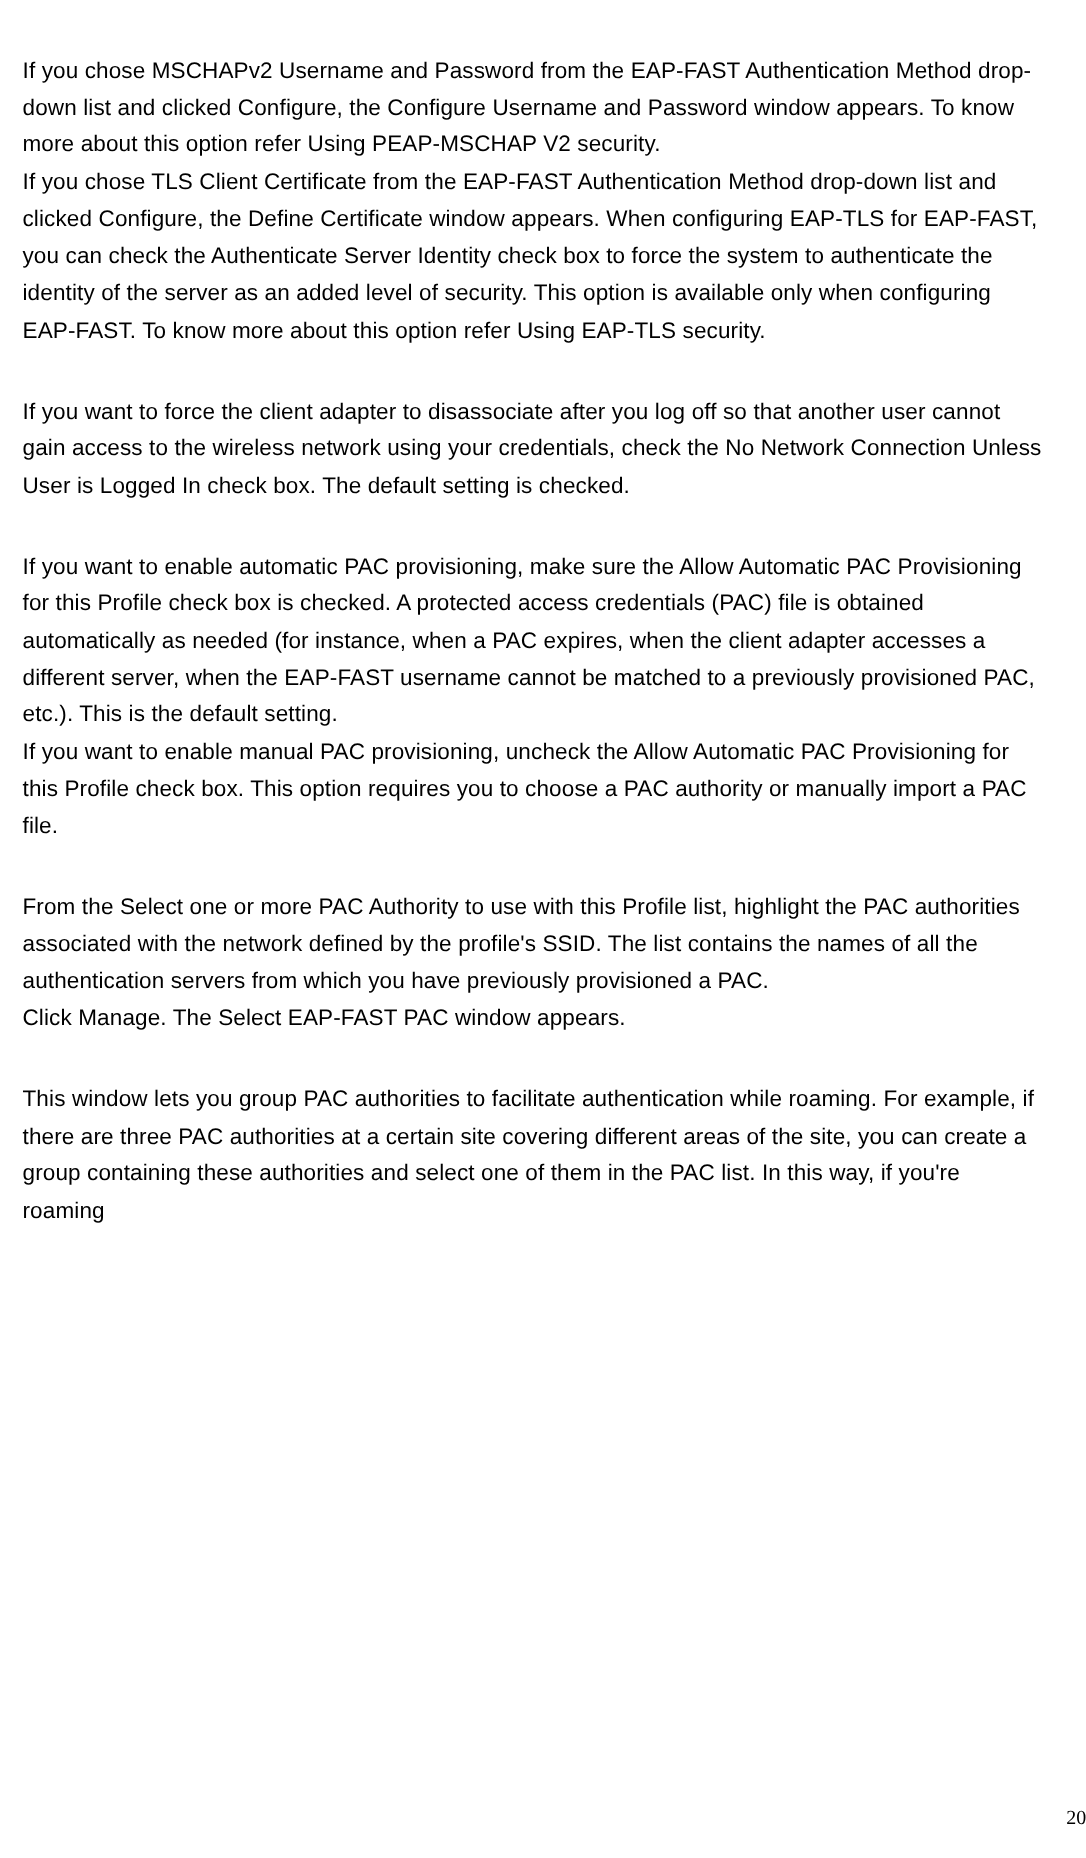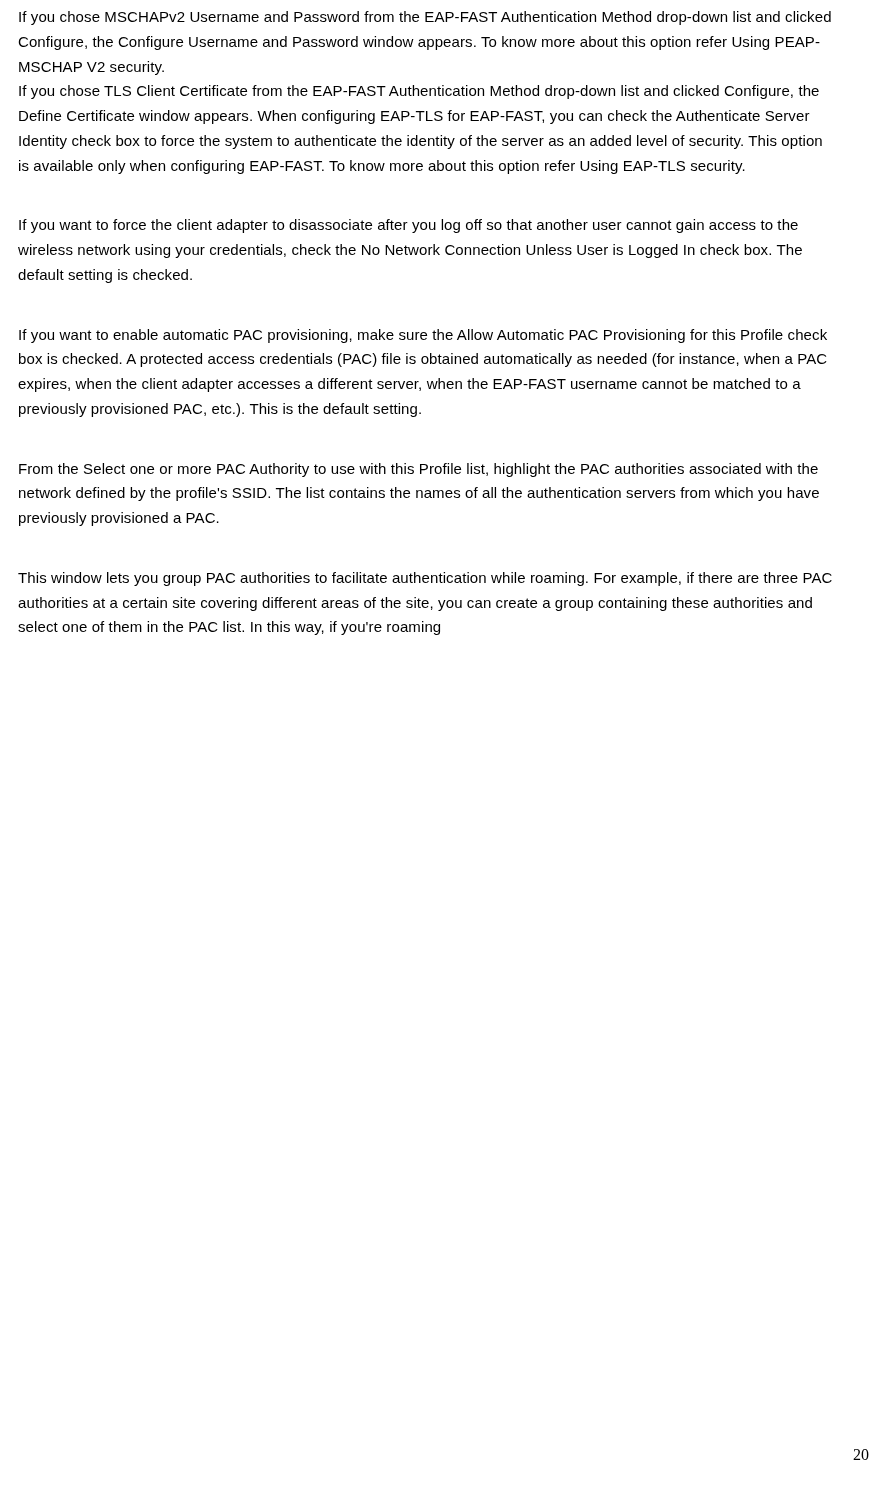--- a/index.html
+++ b/index.html
@@ -9,24 +9,25 @@
     }
     body {
       width: 869px;
       height: 1486px;
       background: #ffffff;
       font-family: Arial, Helvetica, sans-serif;
       position: relative;
     }
     .page-content {
       padding: 5px 32px 0 18px;
-      font-size: 15px;
+      font-size: 18px;
       line-height: 1.65;
       color: #000000;
       letter-spacing: 0.1px;
+      margin-top: 37px;
     }
     .paragraph {
       margin-bottom: 0;
     }
     .spacer {
       height: 35px;
     }
     .page-number {
       position: absolute;
       bottom: 22px;
@@ -41,19 +42,21 @@
 </head>
 <body>
 
 <div class="page-content">
   <div class="paragraph">If you chose MSCHAPv2 Username and Password from the EAP-FAST Authentication Method drop-down list and clicked Configure, the Configure Username and Password window appears. To know more about this option refer Using PEAP-MSCHAP V2 security.</div>
   <div class="paragraph">If you chose TLS Client Certificate from the EAP-FAST Authentication Method drop-down list and clicked Configure, the Define Certificate window appears. When configuring EAP-TLS for EAP-FAST, you can check the Authenticate Server Identity check box to force the system to authenticate the identity of the server as an added level of security. This option is available only when configuring EAP-FAST. To know more about this option refer Using EAP-TLS security.</div>
   <div class="spacer"></div>
   <div class="paragraph">If you want to force the client adapter to disassociate after you log off so that another user cannot gain access to the wireless network using your credentials, check the No Network Connection Unless User is Logged In check box. The default setting is checked.</div>
   <div class="spacer"></div>
   <div class="paragraph">If you want to enable automatic PAC provisioning, make sure the Allow Automatic PAC Provisioning for this Profile check box is checked. A protected access credentials (PAC) file is obtained automatically as needed (for instance, when a PAC expires, when the client adapter accesses a different server, when the EAP-FAST username cannot be matched to a previously provisioned PAC, etc.). This is the default setting.</div>
+  <div class="paragraph">If you want to enable manual PAC provisioning, uncheck the Allow Automatic PAC Provisioning for this Profile check box. This option requires you to choose a PAC authority or manually import a PAC file.</div>
   <div class="spacer"></div>
   <div class="paragraph">From the Select one or more PAC Authority to use with this Profile list, highlight the PAC authorities associated with the network defined by the profile's SSID. The list contains the names of all the authentication servers from which you have previously provisioned a PAC.</div>
+  <div class="paragraph">Click Manage. The Select EAP-FAST PAC window appears.</div>
   <div class="spacer"></div>
   <div class="paragraph">This window lets you group PAC authorities to facilitate authentication while roaming. For example, if there are three PAC authorities at a certain site covering different areas of the site, you can create a group containing these authorities and select one of them in the PAC list. In this way, if you're roaming</div>
 </div>
 
 <div class="page-number">20</div>
 
 </body></html>

